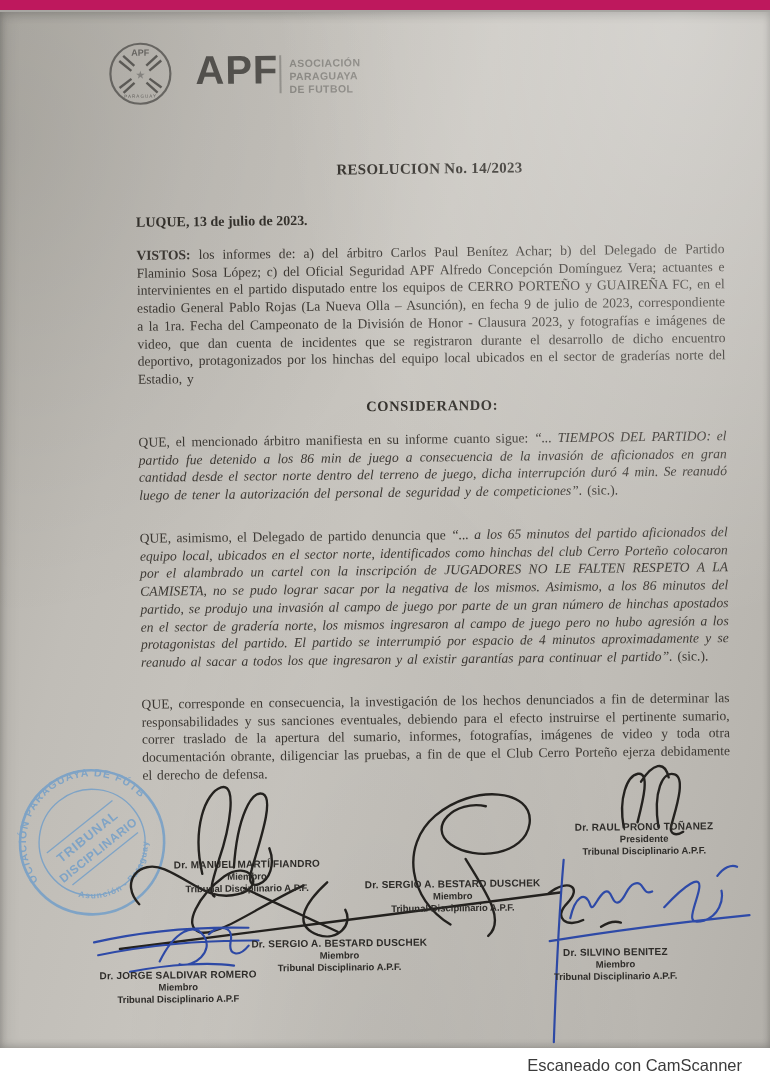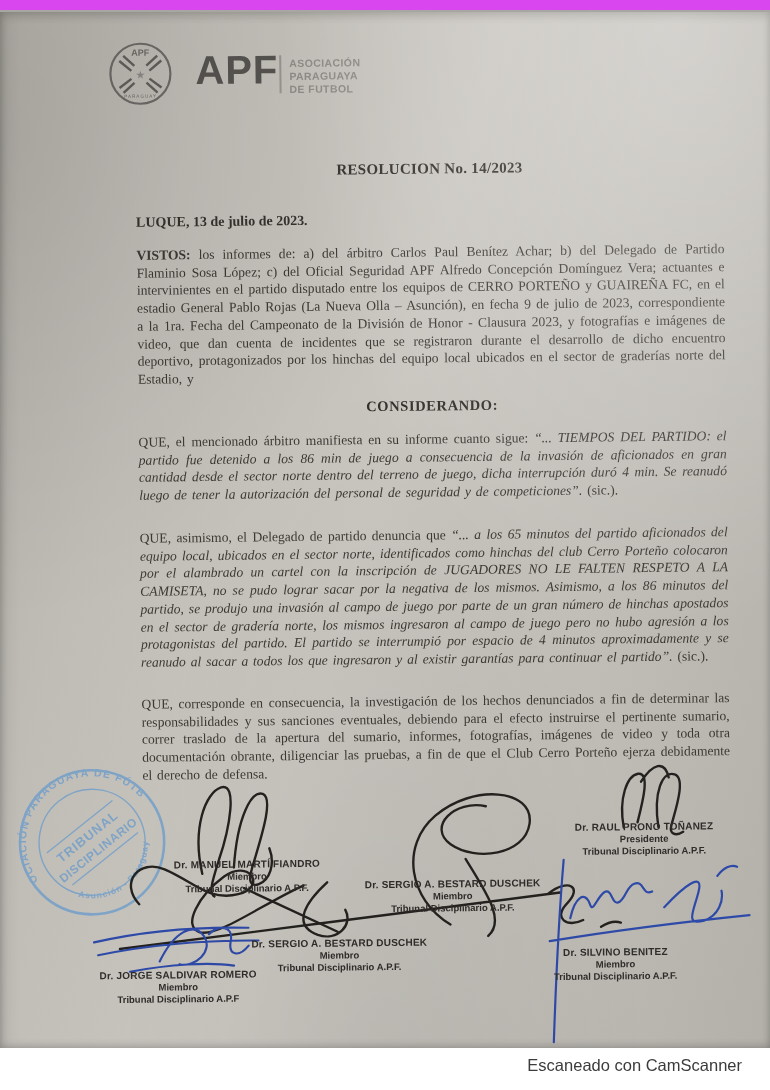--- a/index.html
+++ b/index.html
@@ -1,16 +1,16 @@
 <!DOCTYPE html>
 <html><head>
 <meta charset="utf-8">
 <style>
   html,body{margin:0;padding:0;background:#ffffff;}
-  .page{position:relative;width:770px;height:1090px;background:#d946ef;overflow:hidden;
+  .page{position:relative;width:770px;height:1090px;background:#be185d;overflow:hidden;
         font-family:"Liberation Serif", serif;}
   
   .scan{position:absolute;left:0;top:10px;width:770px;height:1038px;
         background:linear-gradient(105deg,#b1aea7 0%,#c0bdb7 22%,#c9c6c0 48%,#bfbcb6 76%,#b3b0aa 100%);
         border-top:2px solid #a8a6a2;
         box-shadow:inset 0 4px 8px rgba(0,0,0,.14), inset 0 -4px 7px rgba(0,0,0,.16), inset 8px 0 14px rgba(0,0,0,.07);}
   .scan::after{content:"";position:absolute;inset:0;pointer-events:none;
         background:radial-gradient(ellipse at 88% 0%, rgba(255,255,255,.30), transparent 42%),
                    radial-gradient(ellipse at 0% 12%, rgba(0,0,0,.07), transparent 38%),
                    radial-gradient(ellipse at 50% 115%, rgba(0,0,0,.06), transparent 50%);}

